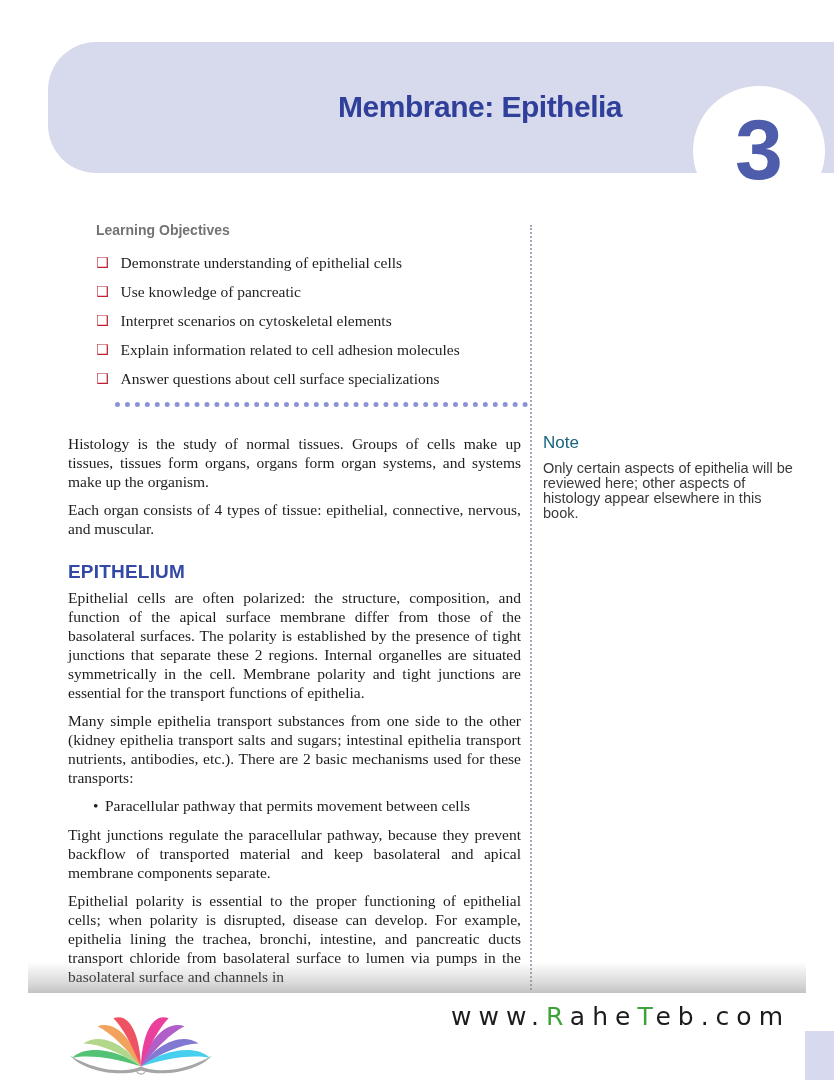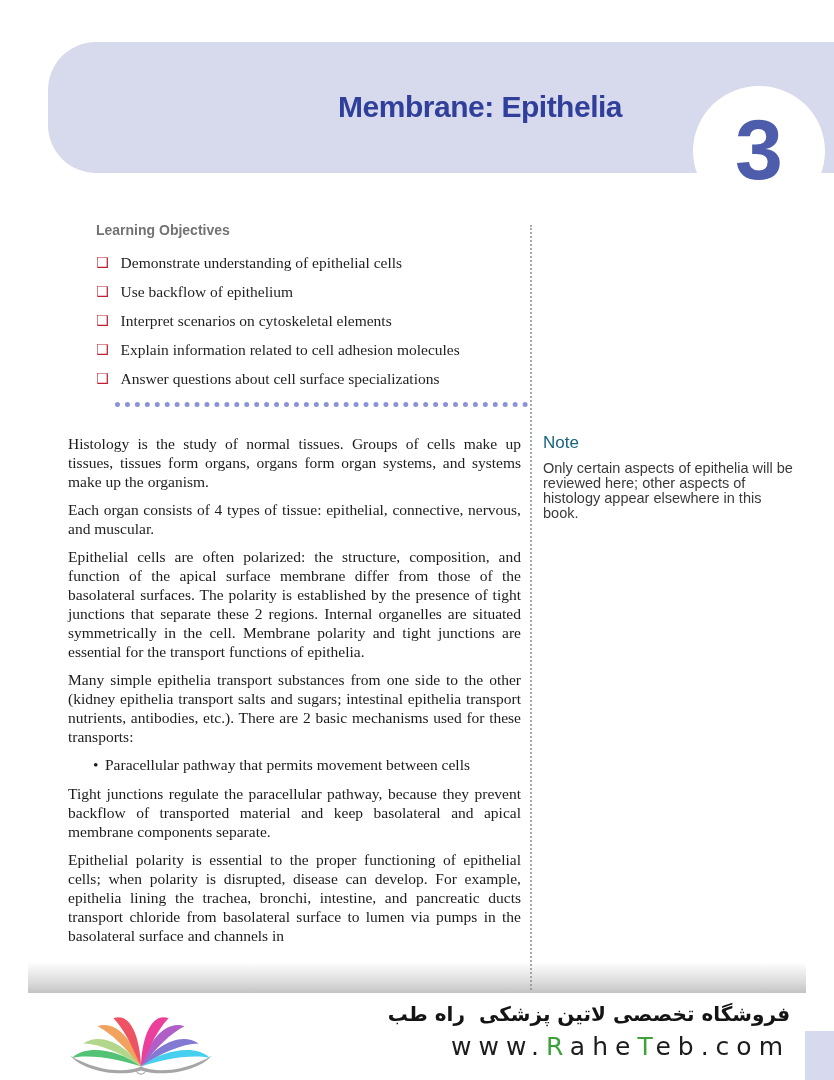--- a/index.html
+++ b/index.html
@@ -122,21 +122,21 @@
 
 <section class="lo-block">
   <h2 class="lo-heading">Learning Objectives</h2>
   <ul class="lo-list">
     <li class="lo-item">
       <span class="lo-check">❑</span>
       <span>Demonstrate understanding of epithelial cells</span>
     </li>
     <li class="lo-item">
       <span class="lo-check">❑</span>
-      <span>Use backflow of epithelium</span>
+      <span>Use knowledge of pancreatic</span>
     </li>
     <li class="lo-item">
       <span class="lo-check">❑</span>
       <span>Interpret scenarios on cytoskeletal elements</span>
     </li>
     <li class="lo-item">
       <span class="lo-check">❑</span>
       <span>Explain information related to cell adhesion molecules</span>
     </li>
     <li class="lo-item">
@@ -146,20 +146,21 @@
   </ul>
 </section>
 
 <div class="dotted-sep"></div>
 <div class="col-divider"></div>
 
 <main class="main-col">
   <p>Histology is the study of normal tissues. Groups of cells make up tissues, tissues form organs, organs form organ systems, and systems make up the organism.</p>
   <p>Each organ consists of 4 types of tissue: epithelial, connective, nervous, and muscular.</p>
 
+  <h3 class="section-heading">EPITHELIUM</h3>
 
   <p>Epithelial cells are often polarized: the structure, composition, and function of the apical surface membrane differ from those of the basolateral surfaces. The polarity is established by the presence of tight junctions that separate these 2 regions. Internal organelles are situated symmetrically in the cell. Membrane polarity and tight junctions are essential for the transport functions of epithelia.</p>
   <p>Many simple epithelia transport substances from one side to the other (kidney epithelia transport salts and sugars; intestinal epithelia transport nutrients, antibodies, etc.). There are 2 basic mechanisms used for these transports:</p>
 
   <ul class="body-bullets">
     <li>Paracellular pathway that permits movement between cells</li>
   </ul>
 
   <p>Tight junctions regulate the paracellular pathway, because they prevent backflow of transported material and keep basolateral and apical membrane components separate.</p>
   <p>Epithelial polarity is essential to the proper functioning of epithelial cells; when polarity is disrupted, disease can develop. For example, epithelia lining the trachea, bronchi, intestine, and pancreatic ducts transport chloride from basolateral surface to lumen via pumps in the basolateral surface and channels in</p>
@@ -184,17 +185,16 @@
 
   <g transform="translate(200 0) scale(-1 1)">
     <path d="M100 86 C 74 78, 40 70, 13 75 C 32 57, 74 66, 100 86 Z" fill="#46cfee"></path>
     <path d="M100 86 C 76 70, 48 57, 27 57 C 50 41, 82 60, 100 86 Z" fill="#8279d2"></path>
     <path d="M100 86 C 80 62, 63 44, 45 35 C 70 27, 91 56, 100 86 Z" fill="#b05ec8"></path>
     <path d="M100 86 C 87 57, 78 38, 65 25 C 88 17, 99 52, 100 86 Z" fill="#eb3f9c"></path>
   </g>
 </svg>
 
 <div class="footer-text">
-  <p class="footer-persian" dir="rtl">فروشگاه تخصصی لاتین پزشکی  راه طب</p>
   <p class="footer-site"><span>www.</span><span class="green">R</span><span>ahe</span><span class="green">T</span><span>eb.com</span></p>
 </div>
 
 <div class="corner-rect"></div>
 
 </body></html>

